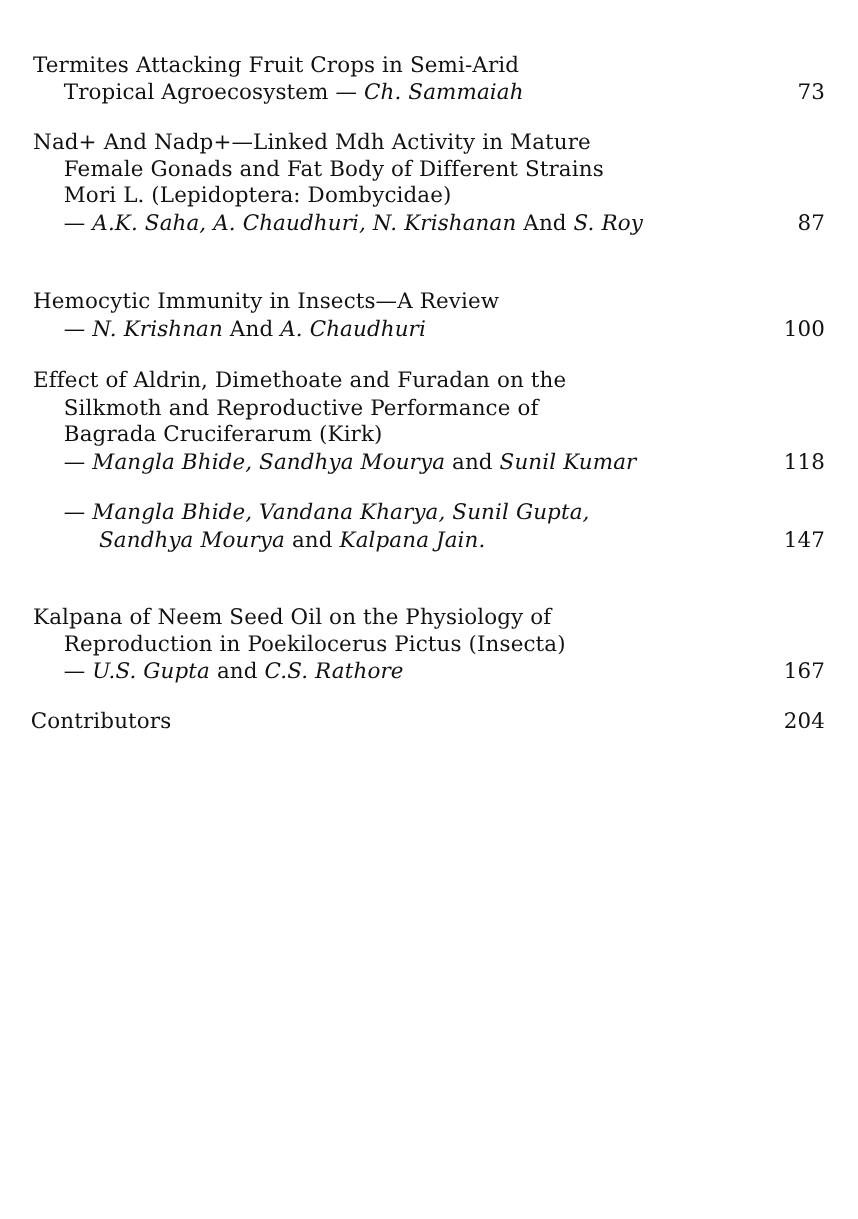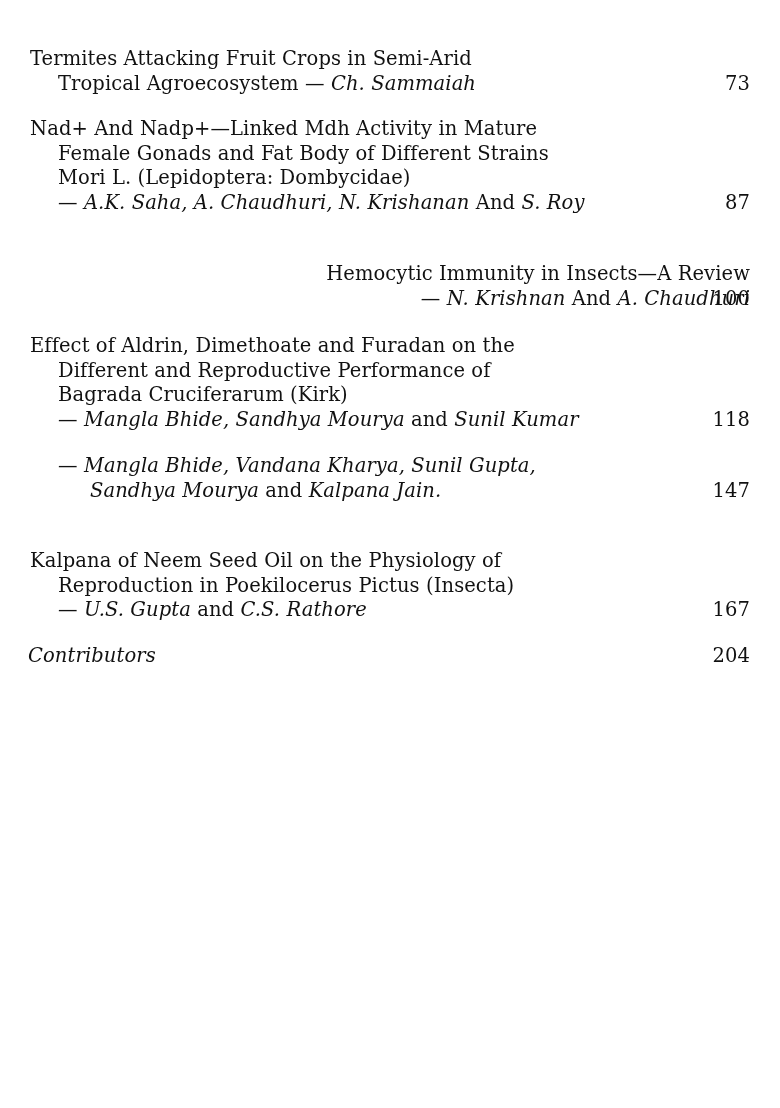--- a/index.html
+++ b/index.html
@@ -45,21 +45,20 @@
     }
     .page-num {
       position: absolute;
       right: 0;
       top: 0;
       font-size: 19.5px;
       line-height: 24.5px;
       font-style: normal;
     }
     .contrib-label {
-      font-style: italic;
     }
   </style>
 </head>
 <body>
 
 <div class="toc">
 
   <div class="entry" style="top:47px;">
     <div class="line">Termites Attacking Fruit Crops in Semi-Arid</div>
     <div class="line indent">
@@ -74,32 +73,32 @@
     <div class="line">Nad+ And Nadp+—Linked Mdh Activity in Mature</div>
     <div class="line indent">Female Gonads and Fat Body of Different Strains</div>
     <div class="line indent">Mori L. (Lepidoptera: Dombycidae)</div>
     <div class="line indent">
       <span>—</span>
       <span class="it">A.K. Saha, A. Chaudhuri, N. Krishanan</span><span> And </span><span class="it">S. Roy</span>
       <span class="page-num">87</span>
     </div>
   </div>
 
-  <div class="entry" style="top:262px;text-align:right;">
+  <div class="entry" style="top:262px;">
     <div class="line">Hemocytic Immunity in Insects—A Review</div>
     <div class="line indent">
       <span>—</span>
       <span class="it">N. Krishnan</span><span> And </span><span class="it">A. Chaudhuri</span>
       <span class="page-num">100</span>
     </div>
   </div>
 
   <div class="entry" style="top:334px;">
     <div class="line">Effect of Aldrin, Dimethoate and Furadan on the</div>
-    <div class="line indent">Different and Reproductive Performance of</div>
+    <div class="line indent">Silkmoth and Reproductive Performance of</div>
     <div class="line indent">Bagrada Cruciferarum (Kirk)</div>
     <div class="line indent">
       <span>—</span>
       <span class="it">Mangla Bhide, Sandhya Mourya</span><span> and </span><span class="it">Sunil Kumar</span>
       <span class="page-num">118</span>
     </div>
   </div>
 
   <div class="entry" style="top:454px;">
     <div class="line indent">

